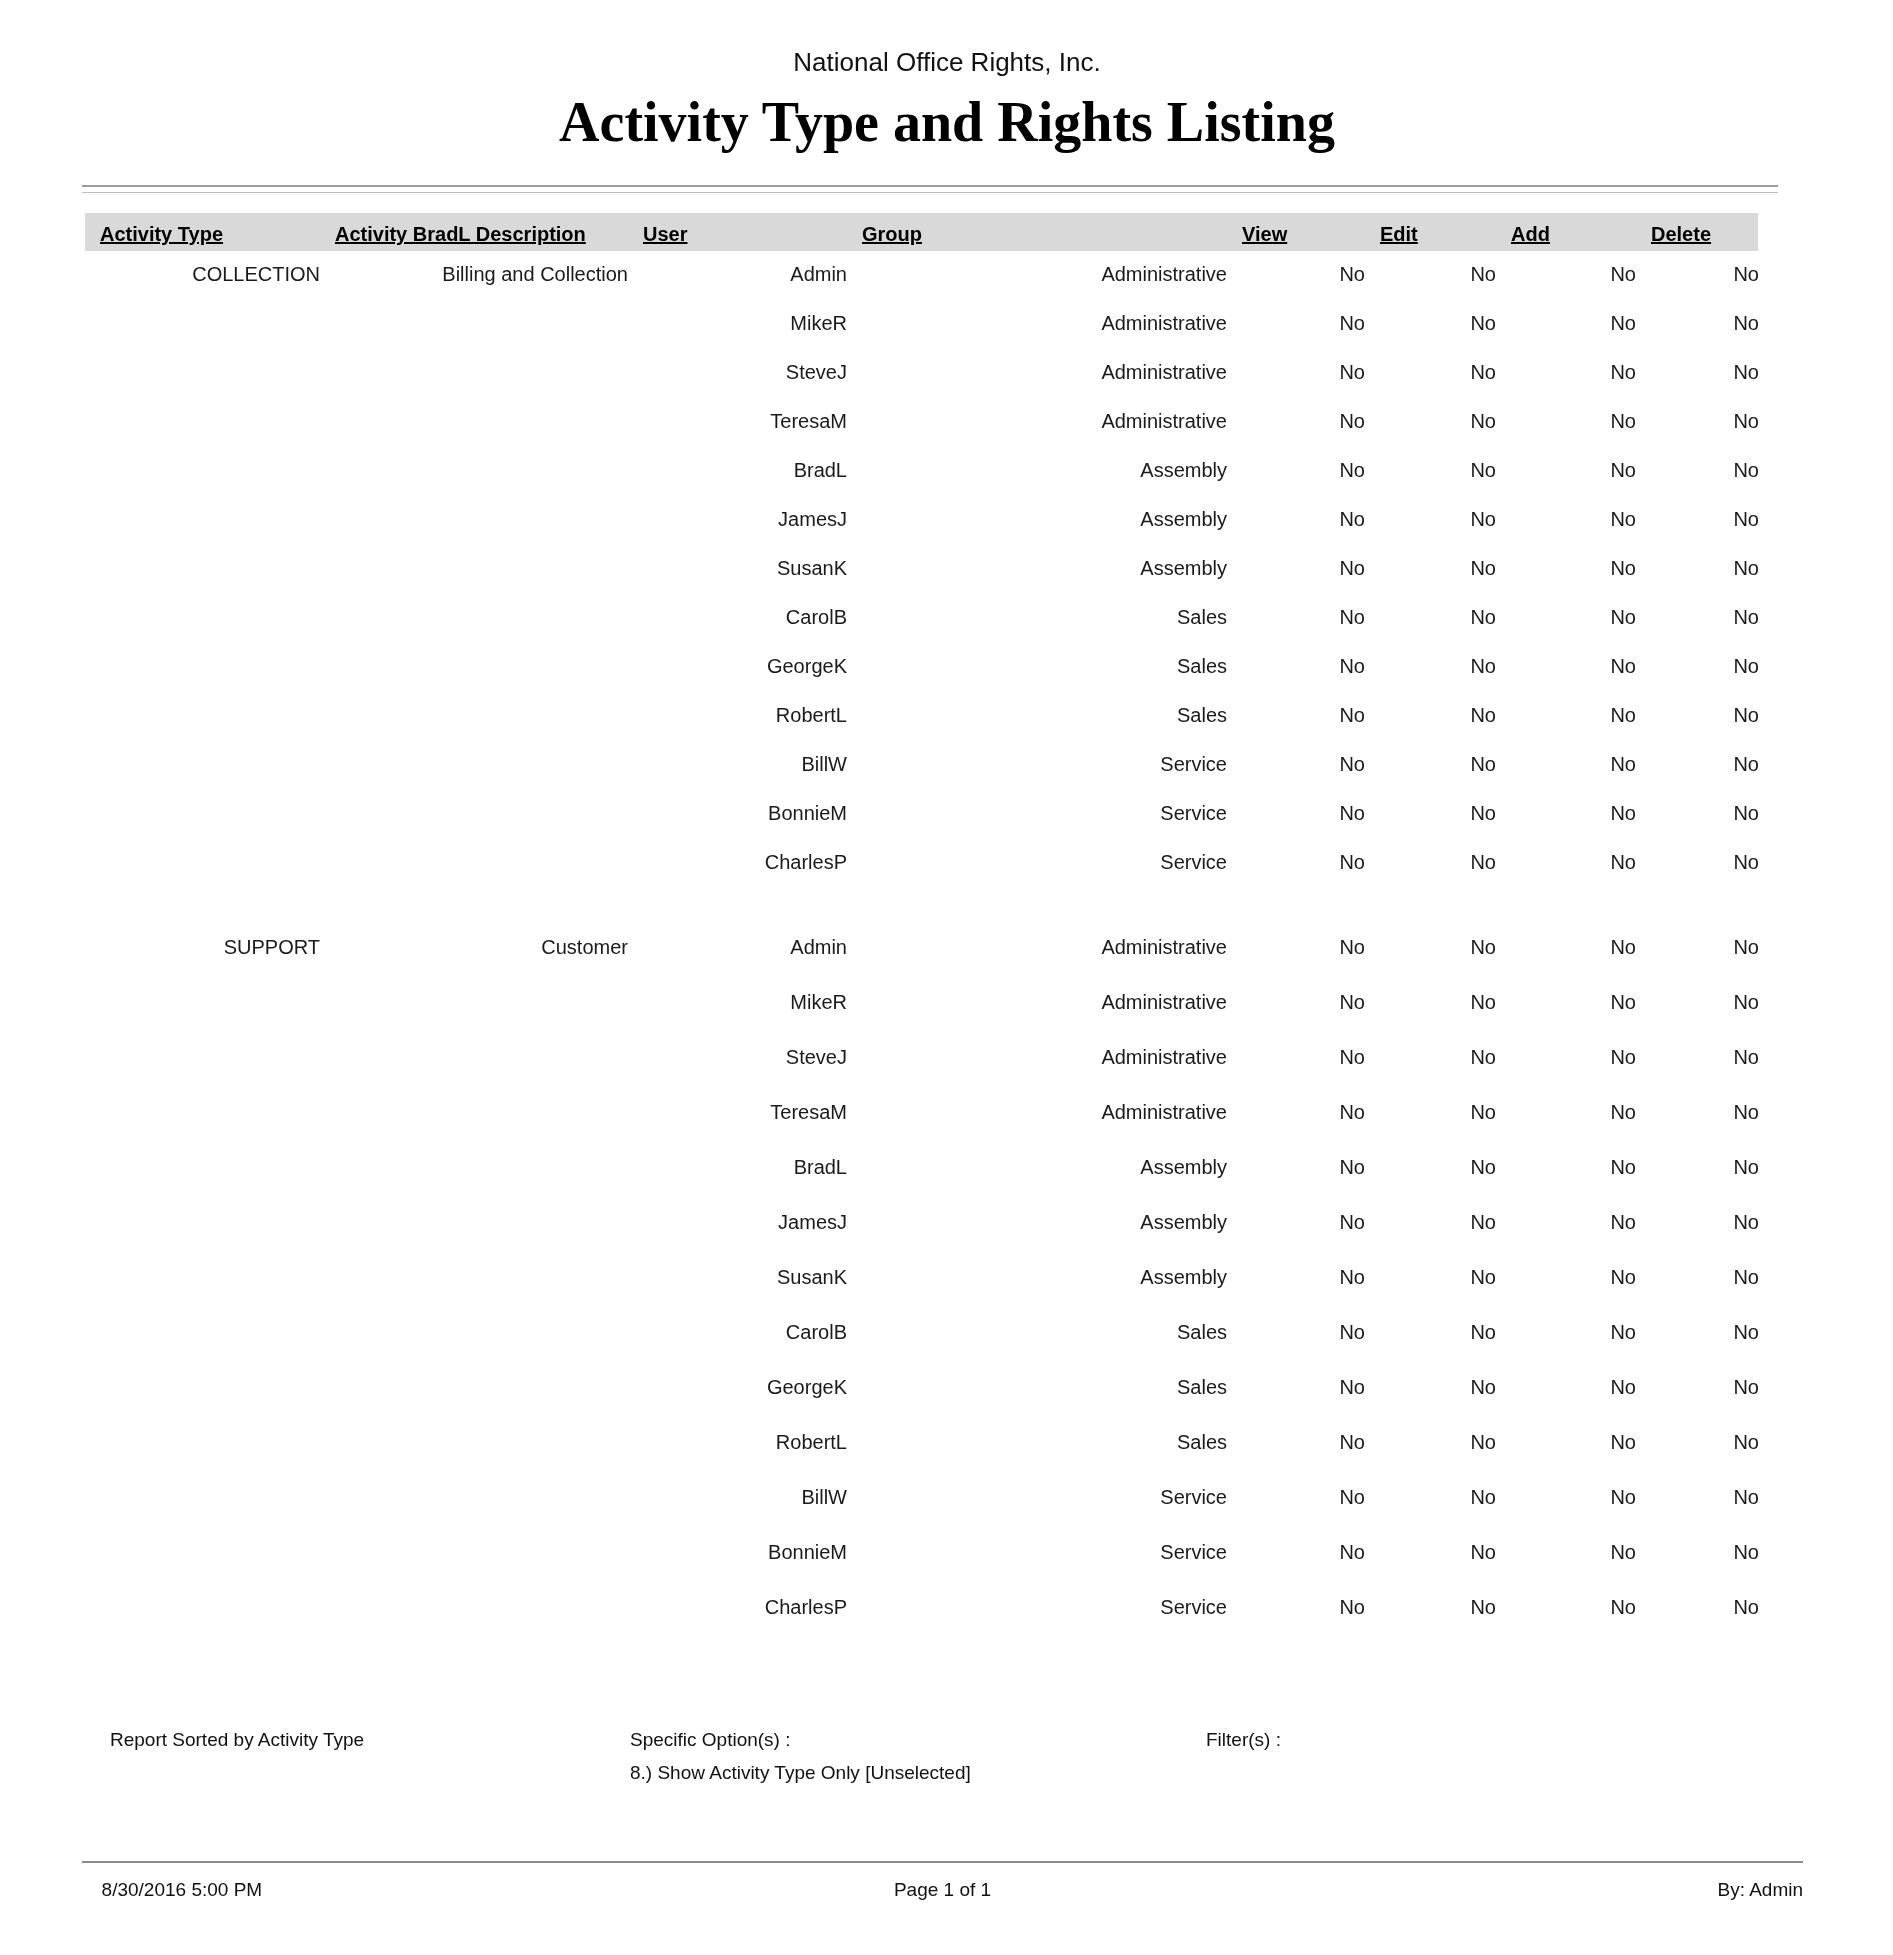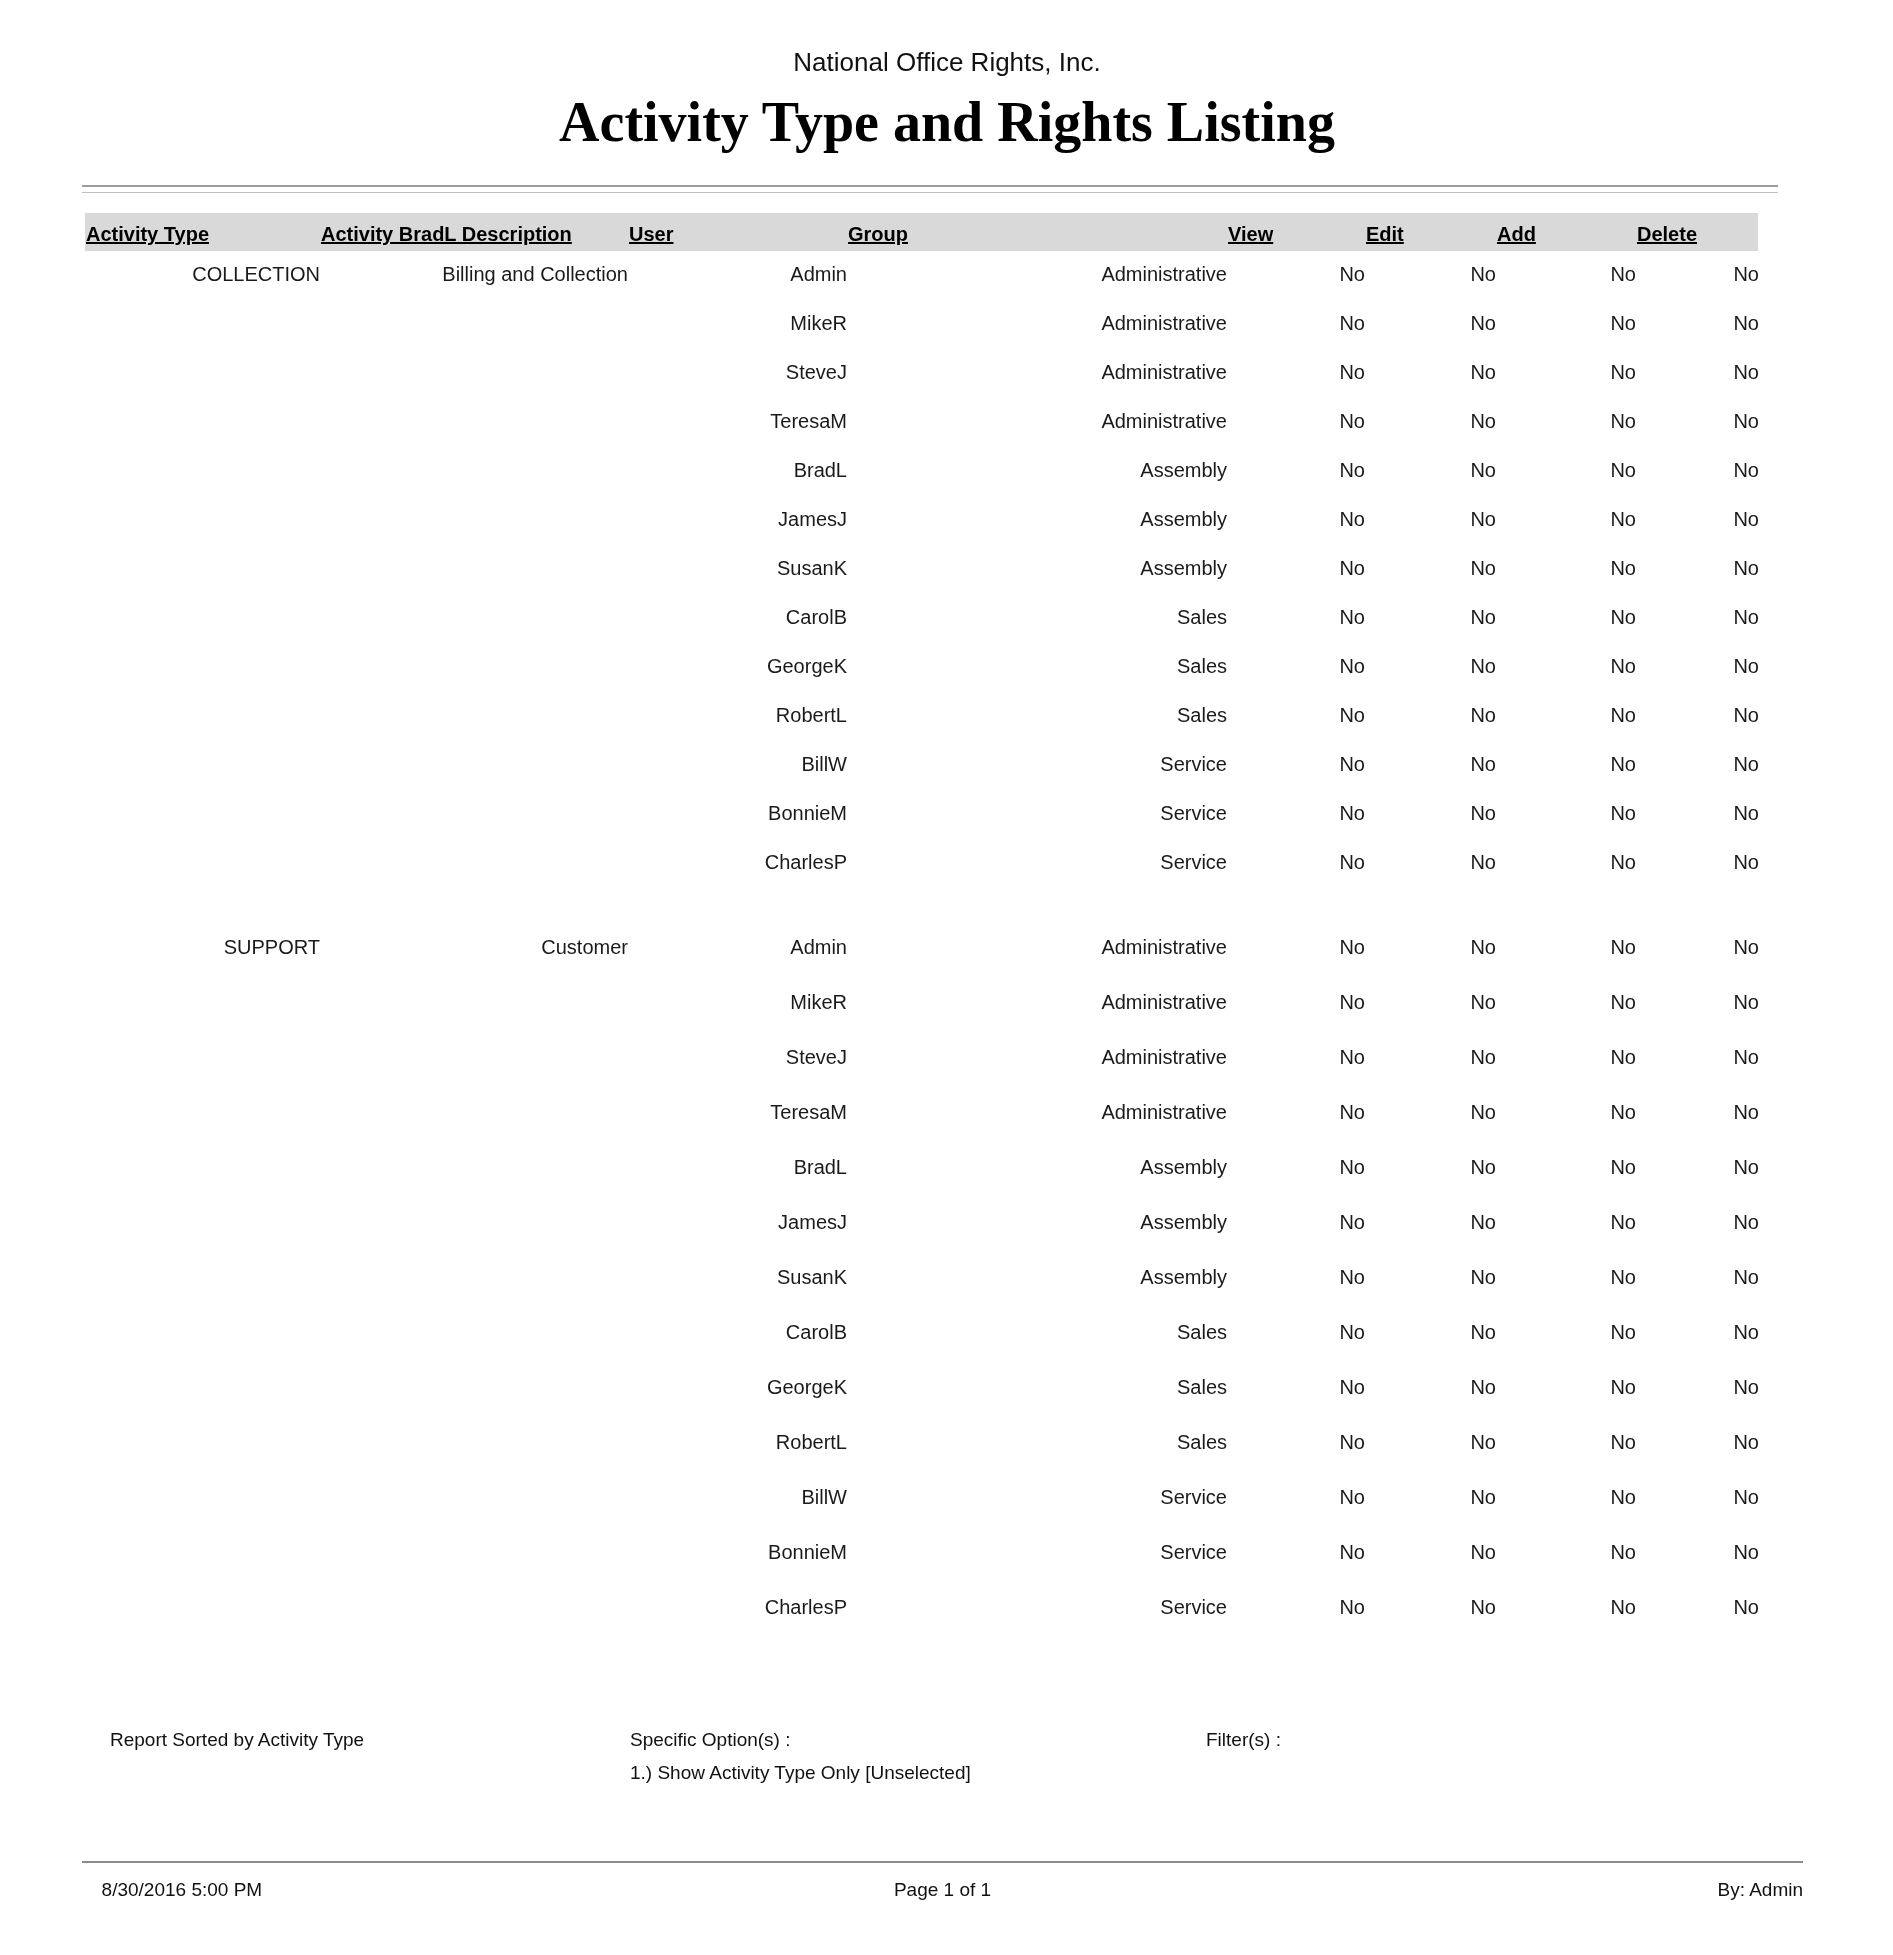--- a/index.html
+++ b/index.html
@@ -24,21 +24,21 @@
 
   .grid-cols{
     display:grid;
     grid-template-columns:235px 308px 219px 380px 138px 131px 140px 123px;
   }
   .thead{
     position:absolute;top:213px;left:85px;width:1673px;height:38px;
     background:#d9d9d9;align-items:center;
     font-weight:bold;font-size:20px;color:#000;
   }
-  .thead .cell{padding-left:1px;}
+  .thead .cell{padding-left:15px;}
   .thead .cell span{text-decoration:underline;}
 
   .tbody{position:absolute;top:258px;left:85px;width:1673px;text-align:right;}
   .row{font-size:20px;color:#1a1a1a;}
   .section .row{height:49px;}
   .section.wide .row{height:55px;}
   .section.section-gap{margin-top:36px;}
   .cell{padding-left:7.8px;padding-top:5.2px;white-space:nowrap;overflow:hidden;}
 
   .notes{position:absolute;top:1729px;left:0;width:100%;font-size:19px;color:#111;}
@@ -342,21 +342,21 @@
           <div class="cell">No</div>
           <div class="cell">No</div>
           <div class="cell">No</div>
         </div>
       </div>
     </div>
 
   <div class="notes">
     <div class="note-sorted">Report Sorted by Activity Type</div>
     <div class="note-options">Specific Option(s) :</div>
-    <div class="note-option1">1.) Show Activity Type Only [Unselected]</div>
+    <div class="note-option1">8.) Show Activity Type Only [Unselected]</div>
     <div class="note-filters">Filter(s) :</div>
   </div>
 
   <div class="bottom-rule"></div>
 
   <div class="statusbar">
     <div class="status-left">8/30/2016 5:00 PM</div>
     <div class="status-center">Page 1 of 1</div>
     <div class="status-right">By: Admin</div>
   </div>

